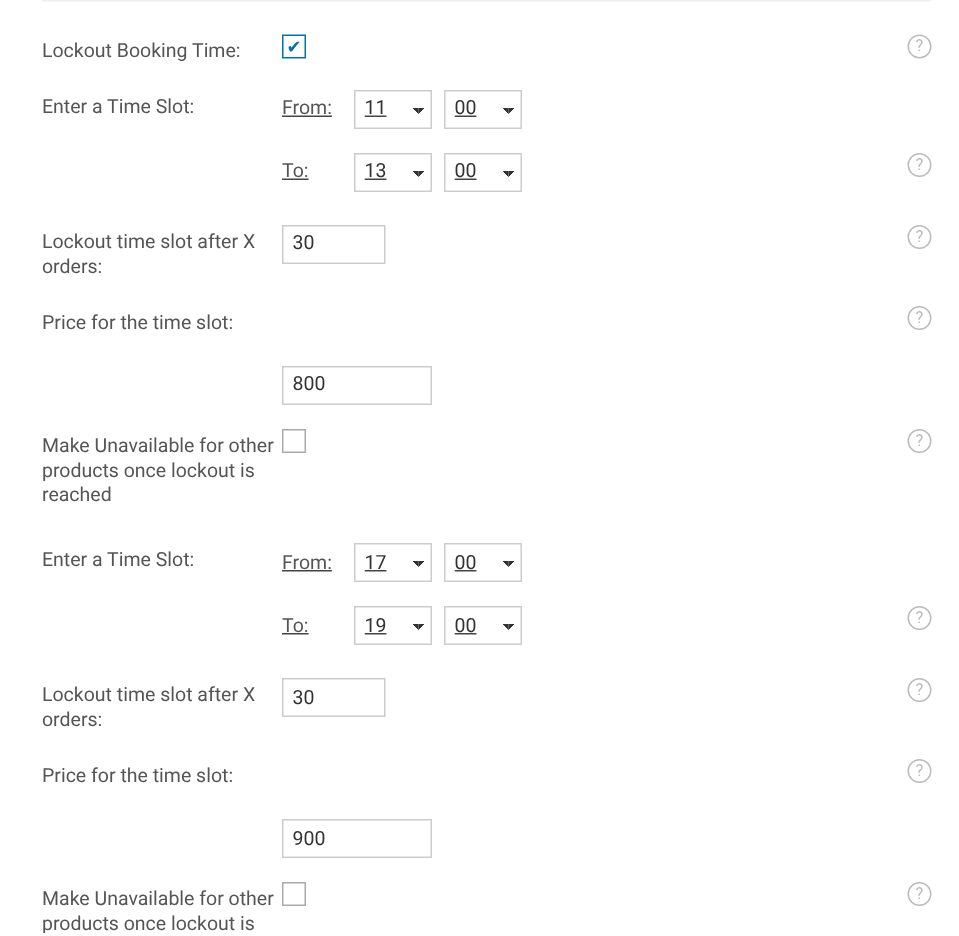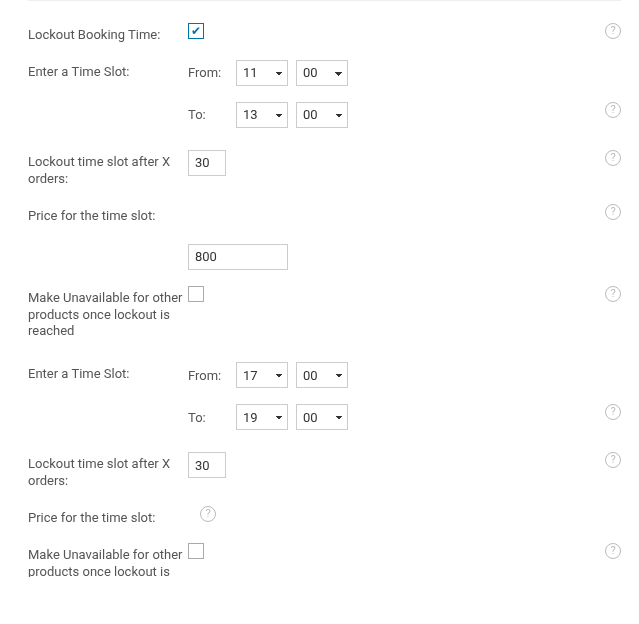--- a/index.html
+++ b/index.html
@@ -43,37 +43,38 @@
     flex: 0 0 28px;
     display: flex;
     justify-content: flex-end;
     align-items: center;
   }
   .subrow {
     width:100%;
     display:flex;
     align-items:center;
     gap:8px;
+    text-decoration:underline;
   }
   .from-to-label {
     width: 40px;
     color:#555;
   }
   input[type="text"], select, textarea {
     border: 1px solid #ccc;
     background: #fff;
     font-size: 13px;
     color: #333;
     font-family: inherit;
   }
   input[type="text"] {
     height: 26px;
     padding: 3px 6px;
   }
-  .in-small { width: 38px; }
+  .in-small { width: 69px; }
   .in-price { width: 100px; margin-top: 40px; }
   select.sel-time {
     height: 26px;
     width: 52px;
     padding: 2px 2px 2px 6px;
     appearance: none;
     -webkit-appearance: none;
     background-image: linear-gradient(45deg, transparent 50%, #333 50%), linear-gradient(135deg, #333 50%, transparent 50%);
     background-position: right 8px top 11px, right 4px top 11px;
     background-size: 4px 4px, 4px 4px;
@@ -228,20 +229,23 @@
     <div class="ctrl-col">
       <input type="text" class="in-small" value="30" style="">
     </div>
     <div class="help-col">
         <span class="help-icon">?</span>
       </div>
   </div>
 
   <div class="row">
     <div class="label-col">Price for the time slot:</div>
+    <div class="ctrl-col">
+      <input type="text" class="in-price" value="900" style="">
+    </div>
     <div class="help-col">
         <span class="help-icon">?</span>
       </div>
   </div>
 
   <div class="row">
     <div class="label-col" style="overflow:hidden; max-height:34px;">Make Unavailable for other products once lockout is reached</div>
     <div class="ctrl-col">
       <input type="checkbox" class="cb" style="">
     </div>

